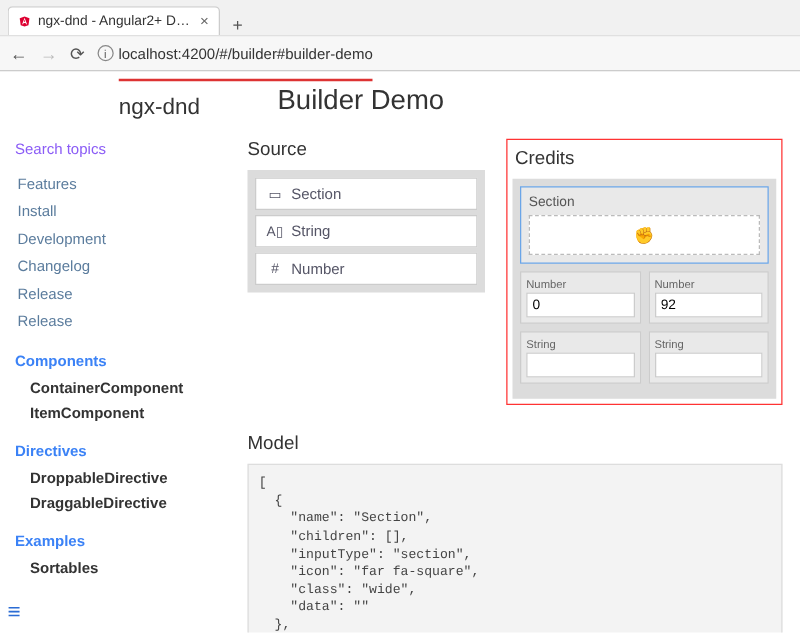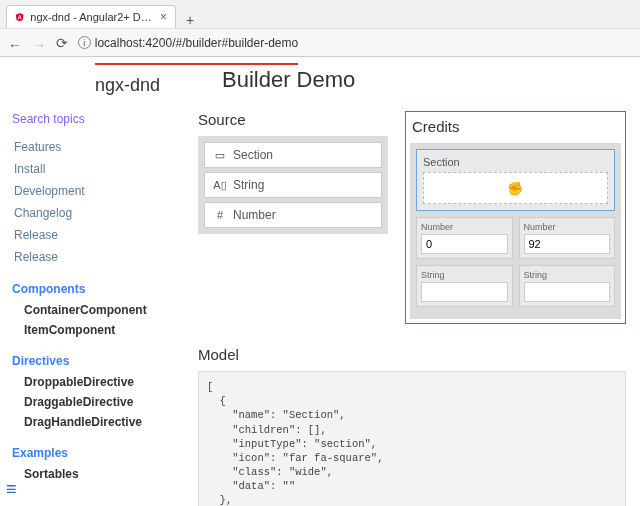--- a/index.html
+++ b/index.html
@@ -84,21 +84,20 @@
         <div class="side-item">Release</div>
         <div class="side-item">Release</div>
       </div>
     <div id="side-groups">
         <div class="side-head">Components</div>
         <div class="side-sub">ContainerComponent</div>
         <div class="side-sub">ItemComponent</div>
         <div class="side-head">Directives</div>
         <div class="side-sub">DroppableDirective</div>
         <div class="side-sub">DraggableDirective</div>
-        <div class="side-sub">DragHandleDirective</div>
         <div class="side-head">Examples</div>
         <div class="side-sub">Sortables</div>
       </div>
   </div>
 
   <div class="main">
     <h1>Builder Demo</h1>
     <div class="cols">
       <div class="source">
         <h2>Source</h2>

